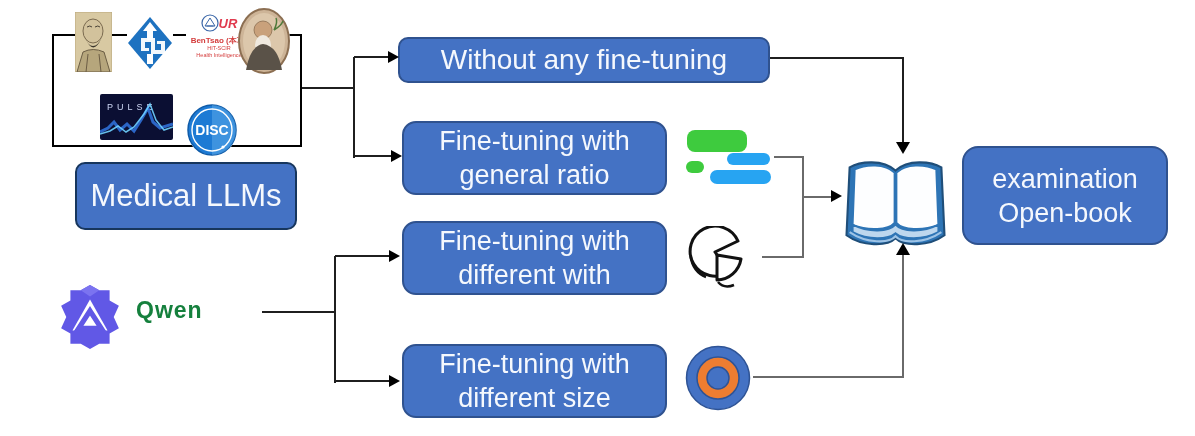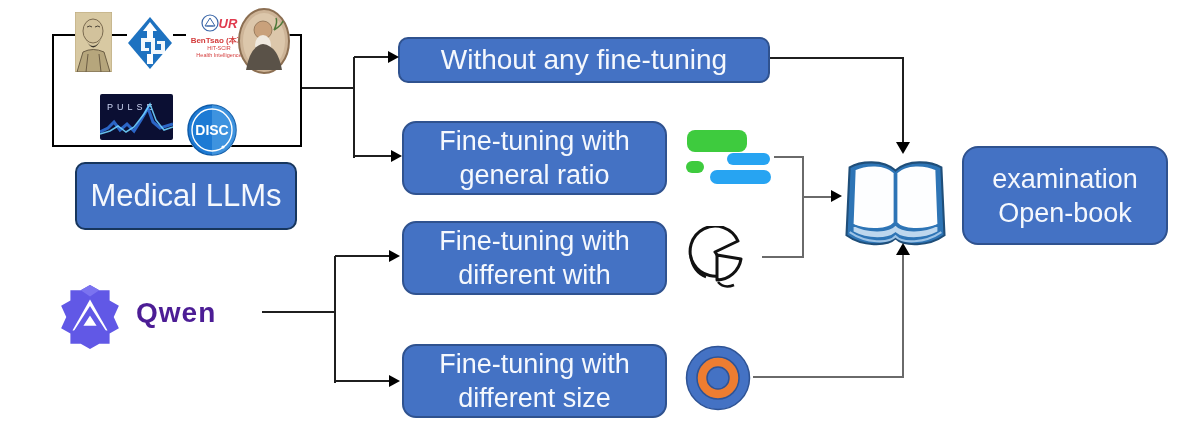--- a/index.html
+++ b/index.html
@@ -25,22 +25,22 @@
   .logo{position:absolute;background:#fff;}
 
   .medbox{left:75px;top:162px;width:222px;height:68px;border-radius:10px;border-color:#17365D;font-size:31px;}
   .b1{left:398px;top:37px;width:372px;height:46px;border-radius:10px;font-size:28px;}
   .b2{left:402px;top:121px;width:265px;height:74px;}
   .b3{left:402px;top:221px;width:265px;height:74px;}
   .b4{left:402px;top:344px;width:265px;height:74px;}
   .resbox{left:962px;top:146px;width:206px;height:99px;border-radius:16px;}
 
   .qwen-text{
-    position:absolute;left:136px;top:297px;font-size:28px;font-weight:600;
-    color:#4c1d95;letter-spacing:1px;
+    position:absolute;left:136px;top:297px;font-size:23px;font-weight:600;
+    color:#15803d;letter-spacing:1px;
   }
 
   
   .bentsao{left:186px;top:10px;width:66px;height:64px;font-family:"Liberation Sans",sans-serif;text-align:center;}
   .bentsao .row{display:flex;align-items:center;justify-content:center;gap:0;height:26px;}
   .bentsao .ur{color:#e03a4e;font-weight:bold;font-style:italic;font-size:13px;}
   .bt-title{color:#d43c3c;font-size:8px;font-weight:bold;line-height:9px;}
   .bt-sub{color:#d43c3c;font-size:5.5px;line-height:7px;}
 
   .pulse{left:100px;top:94px;width:73px;height:46px;background:#0b0f33;border-radius:2px;overflow:hidden;}

